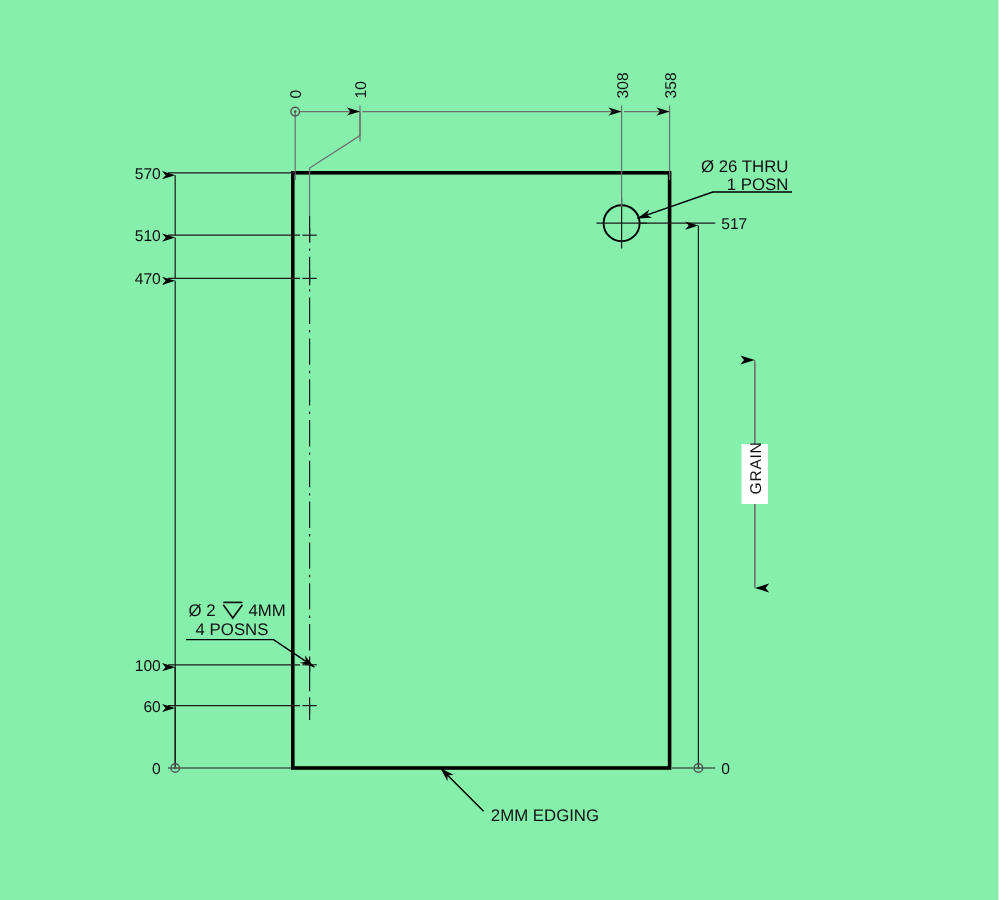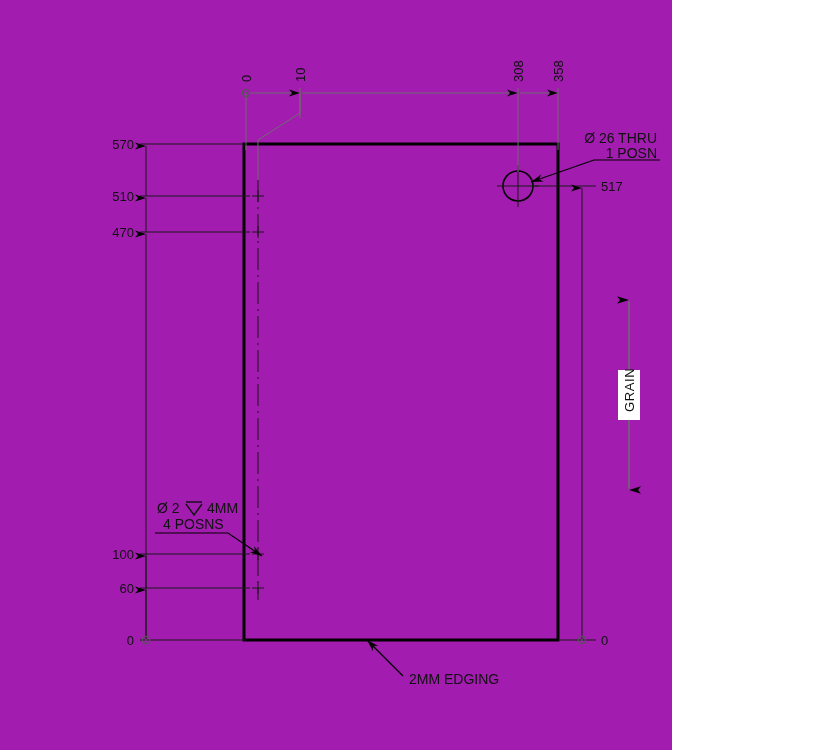--- a/index.html
+++ b/index.html
@@ -9,23 +9,23 @@
     background: #ffffff;
   }
   body {
     width: 840px;
     height: 750px;
     font-family: "Liberation Sans", sans-serif;
     overflow: hidden;
   }
   #drawing-root {
     position: relative;
-    width: 672px;
+    width: 832px;
     height: 750px;
-    background: #a21caf;
+    background: #86efac;
   }
   svg#cad {
     position: absolute;
     top: 0;
     left: 0;
     width: 840px;
     height: 750px;
     display: block;
   }
   .dim-text {

